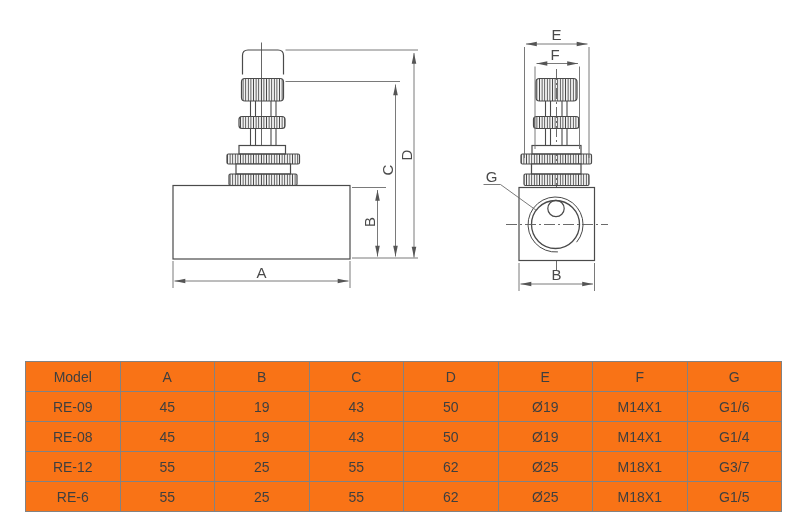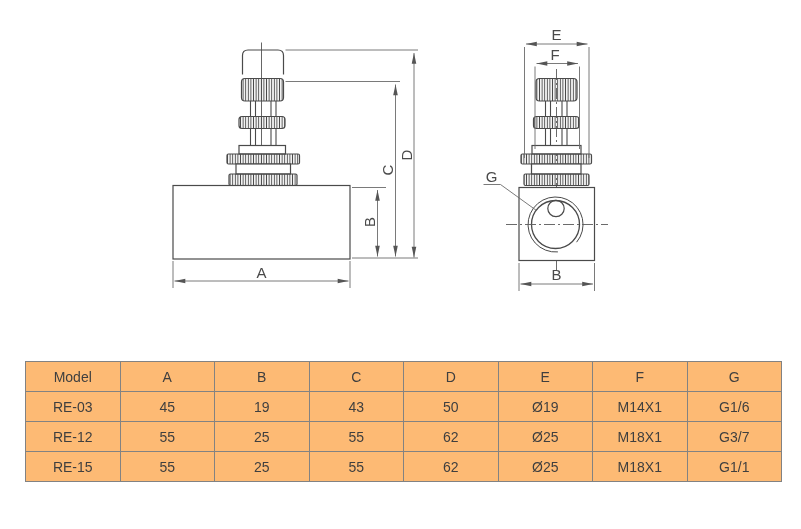--- a/index.html
+++ b/index.html
@@ -8,21 +8,21 @@
     font-family:"Liberation Sans", sans-serif;
   }
   .page{position:absolute;inset:0;background:#fff;overflow:hidden;}
   svg.drawing{position:absolute;top:0;left:0;}
   svg text{
     font-family:"Liberation Sans", sans-serif;
     font-size:15px;fill:#4a4a4a;
   }
   table.spec{
     position:absolute;top:361px;left:25px;width:757px;
-    border-collapse:collapse;table-layout:fixed;background:#fdba74;
+    border-collapse:collapse;table-layout:fixed;background:#f97316;
   }
   table.spec th, table.spec td{
     border:1px solid #828282;
     height:29px;padding:0;
     text-align:center;vertical-align:middle;
     font-size:14px;font-weight:400;color:#3f3f3f;
     font-family:"Liberation Sans", sans-serif;
   }
 </style>
 </head>
@@ -178,44 +178,54 @@
         <th>B</th>
         <th>C</th>
         <th>D</th>
         <th>E</th>
         <th>F</th>
         <th>G</th>
       </tr>
     </thead>
     <tbody>
       <tr>
-        <td>RE-03</td>
+        <td>RE-09</td>
         <td>45</td>
         <td>19</td>
         <td>43</td>
         <td>50</td>
         <td>Ø19</td>
         <td>M14X1</td>
         <td>G1/6</td>
       </tr>
       <tr>
+        <td>RE-08</td>
+        <td>45</td>
+        <td>19</td>
+        <td>43</td>
+        <td>50</td>
+        <td>Ø19</td>
+        <td>M14X1</td>
+        <td>G1/4</td>
+      </tr>
+      <tr>
         <td>RE-12</td>
         <td>55</td>
         <td>25</td>
         <td>55</td>
         <td>62</td>
         <td>Ø25</td>
         <td>M18X1</td>
         <td>G3/7</td>
       </tr>
       <tr>
-        <td>RE-15</td>
+        <td>RE-6</td>
         <td>55</td>
         <td>25</td>
         <td>55</td>
         <td>62</td>
         <td>Ø25</td>
         <td>M18X1</td>
-        <td>G1/1</td>
+        <td>G1/5</td>
       </tr>
     </tbody>
   </table>
 </div>
 
 </body></html>

